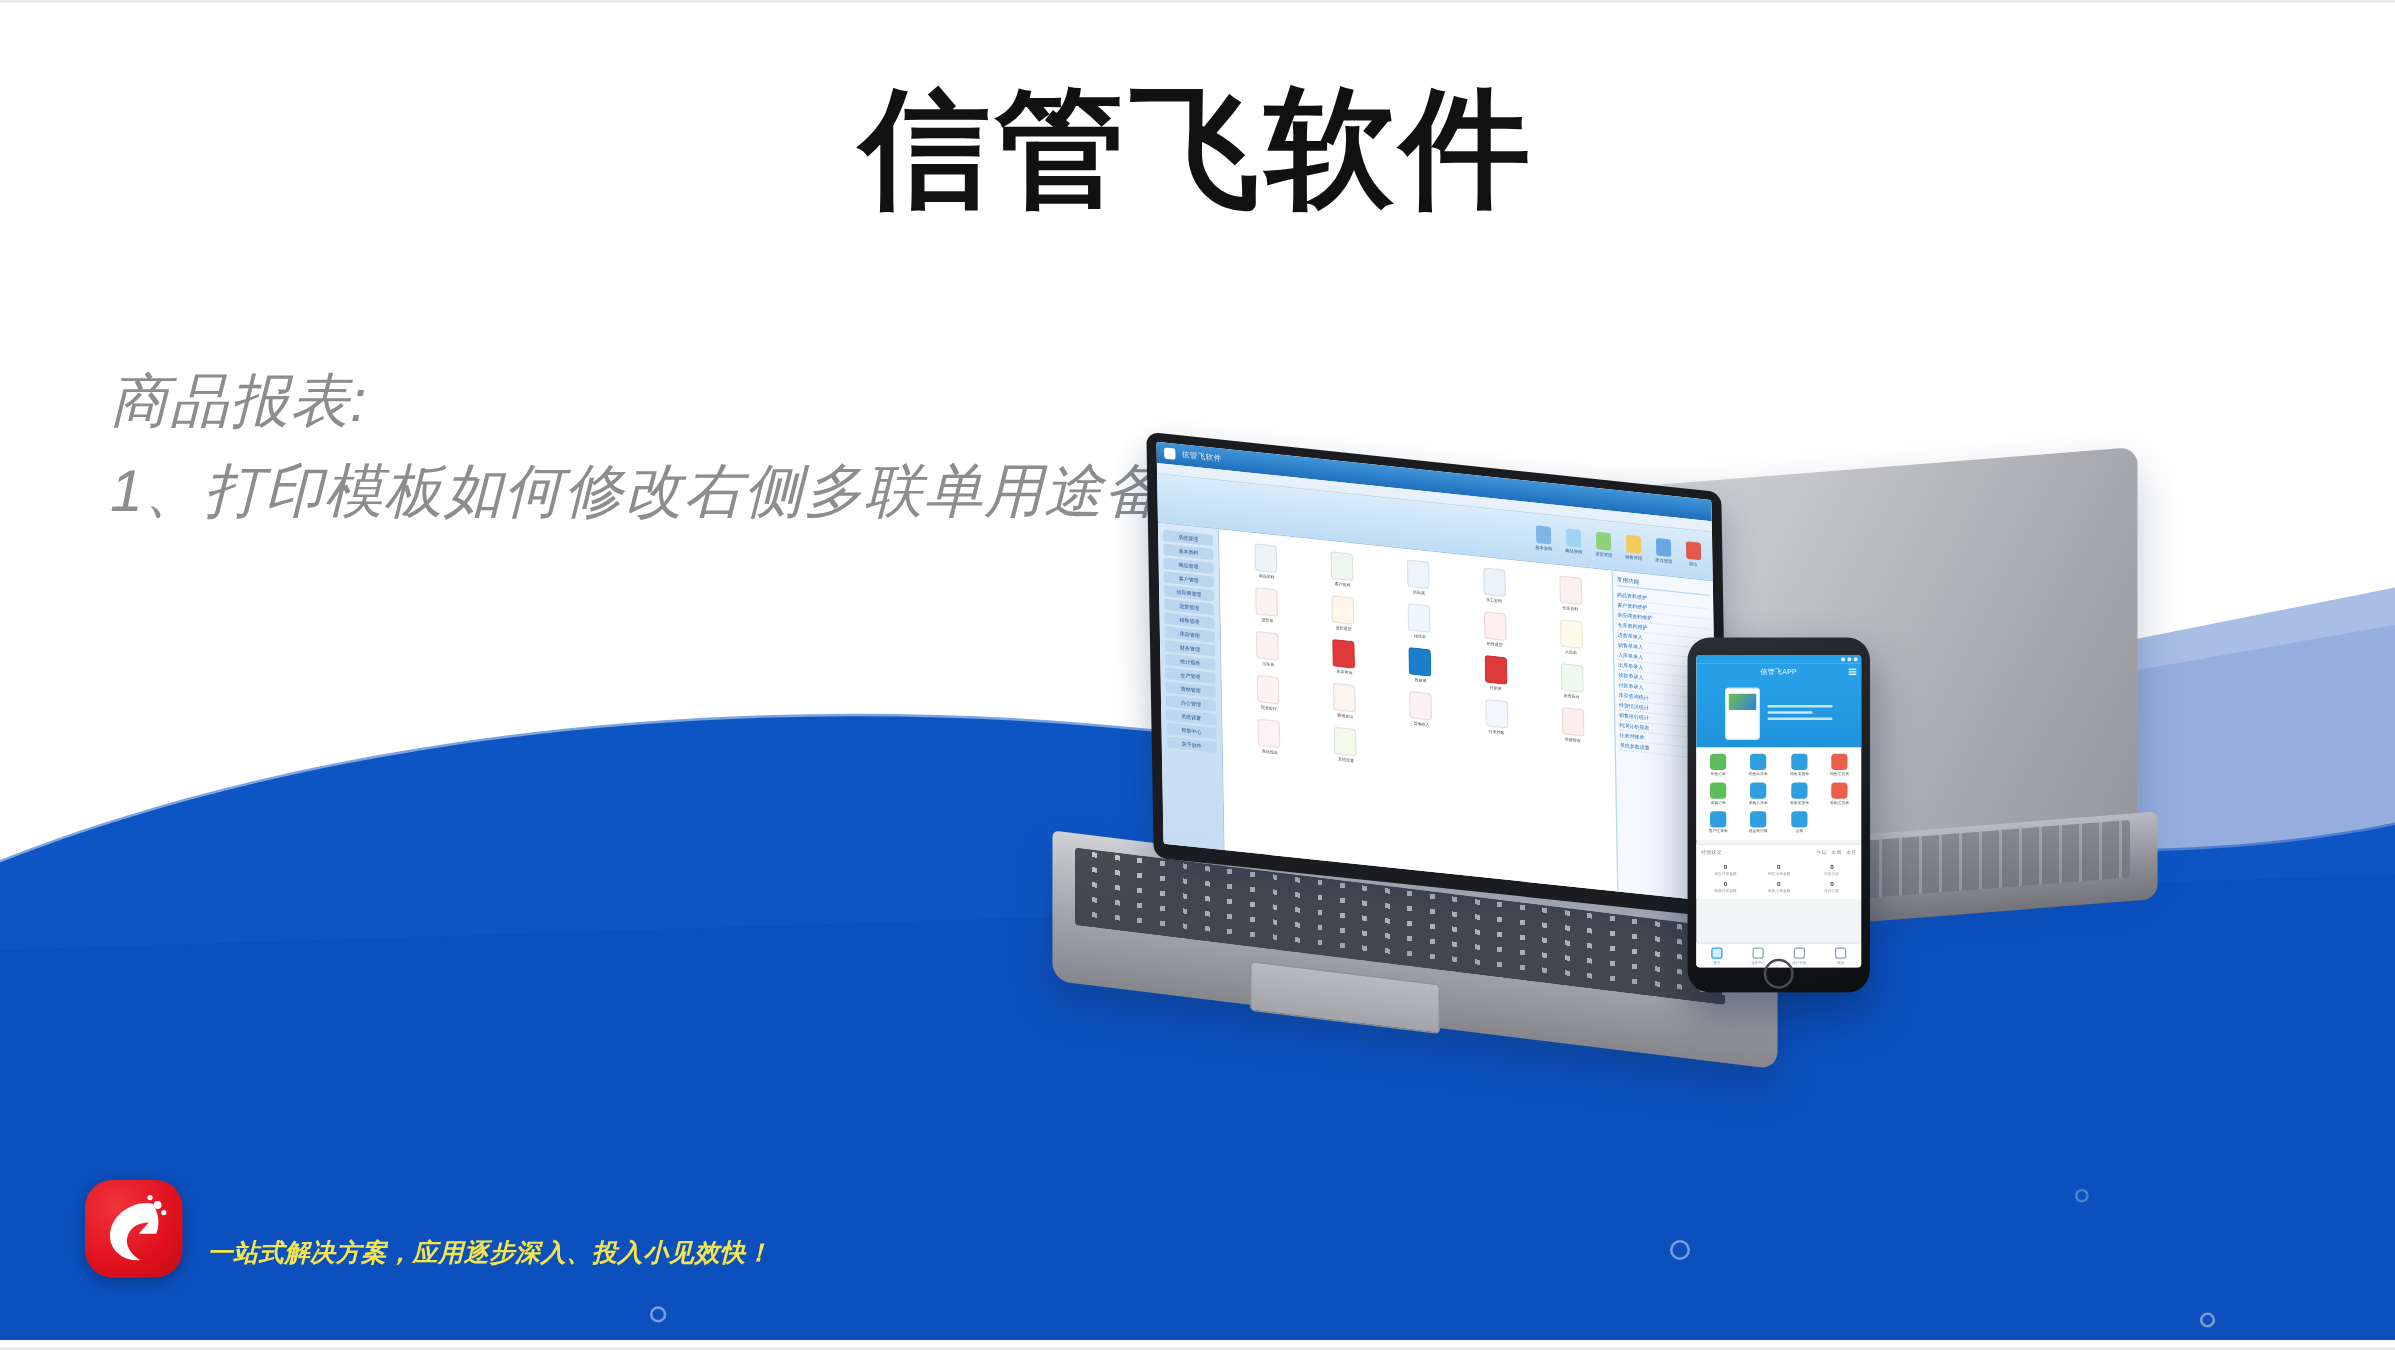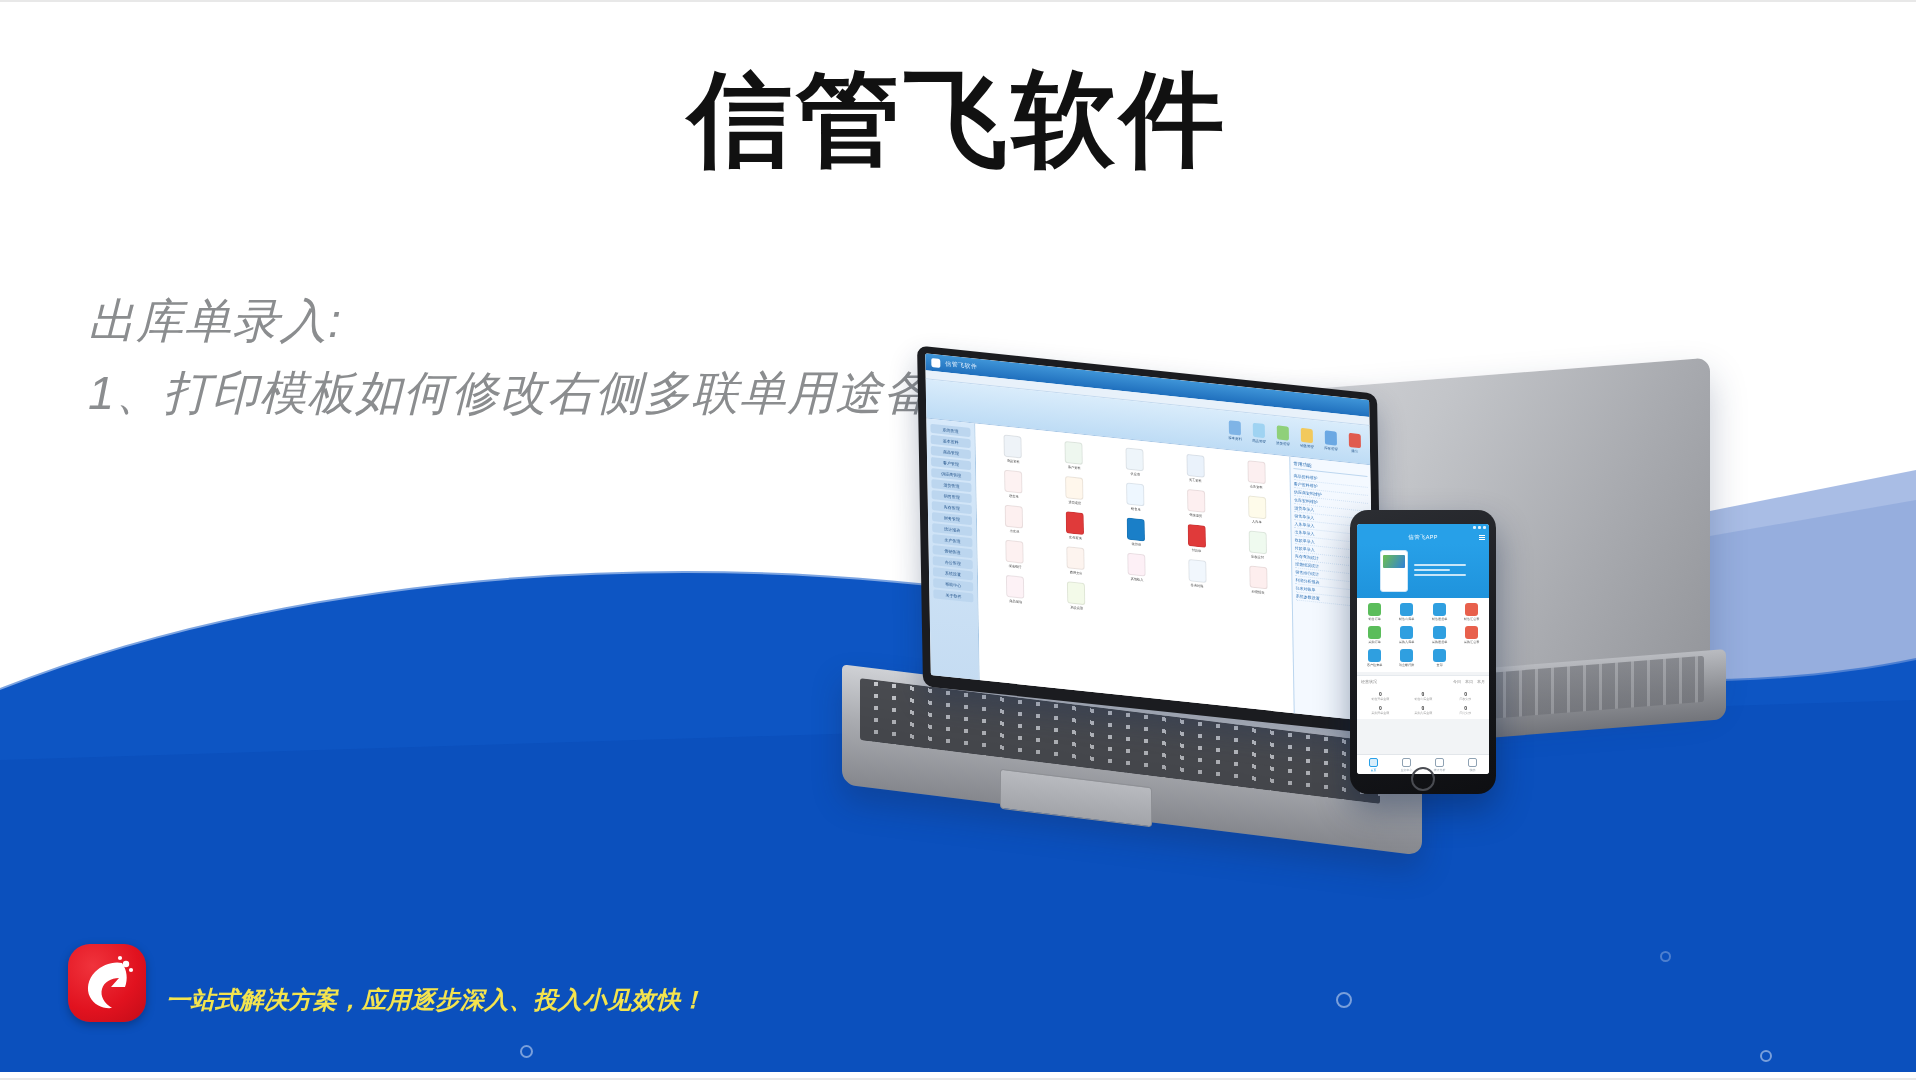--- a/index.html
+++ b/index.html
@@ -466,21 +466,21 @@
   .logo-word {
     font-size: 64px;
     font-weight: 700;
     color: #ffffff;
     letter-spacing: 3px;
     line-height: 1;
     white-space: nowrap;
     text-shadow: 0 2px 5px rgba(0,0,0,.28);
   }
   .logo-tag {
-    font-size: 24px;
+    font-size: 20px;
     font-weight: 700;
     font-style: italic;
     color: #f4e44e;
     letter-spacing: .5px;
     white-space: nowrap;
     padding-bottom: 6px;
   }
 
   
   .bubble {
@@ -509,21 +509,21 @@
              C 1420,673 1700,703 1916,658
              L1916,700 L0,760 Z" fill="#1059c9" opacity="0.55"></path>
   </svg>
 
   <div class="top-rule"></div>
   <div class="bottom-rule"></div>
 
   <div class="headline">信管飞软件</div>
 
   <div class="subtitle-block">
-    <span class="subtitle-line">出库单录入:</span>
+    <span class="subtitle-line">商品报表:</span>
     <span class="subtitle-line">1、打印模板如何修改右侧多联单用途备注?</span>
   </div>
 
   <div class="devices">
 
     <div class="laptop-back"></div>
     <div class="laptop-back-base"></div>
     <div class="laptop-back-kb"></div>
 
     <div class="laptop-front-base"></div>

